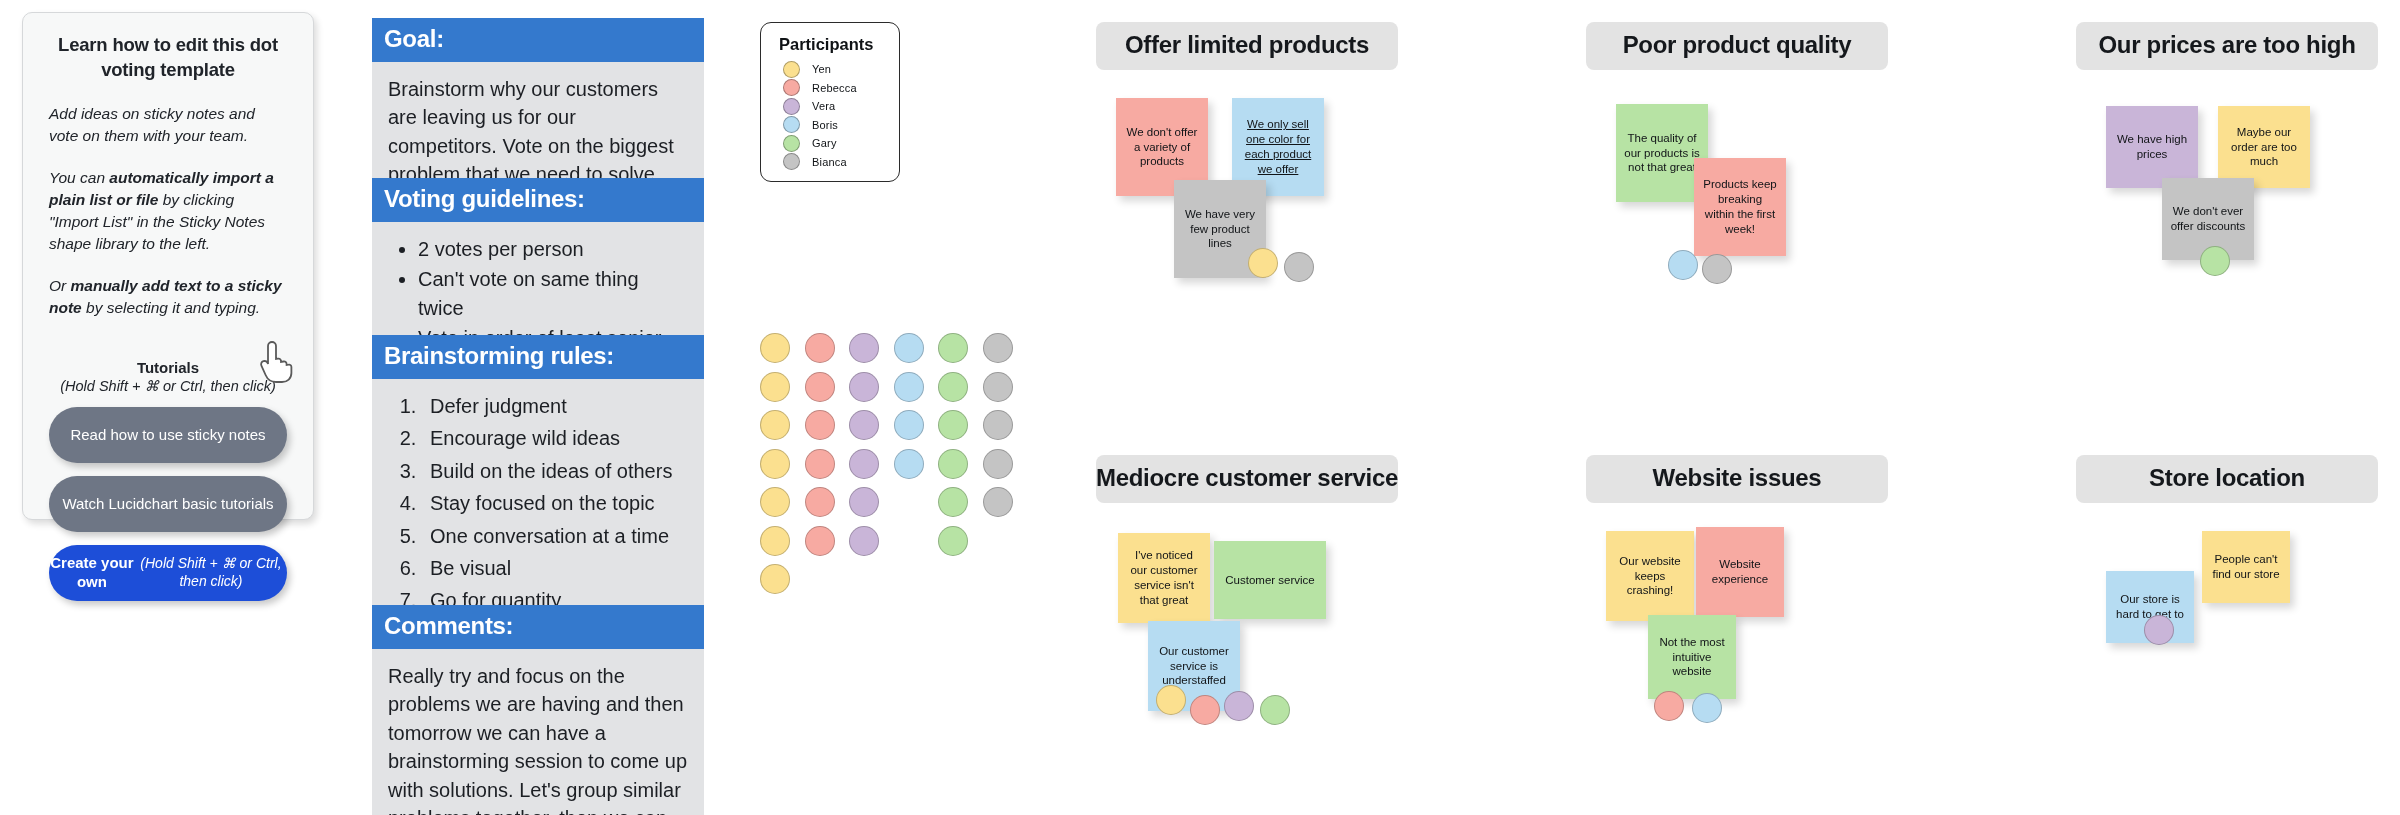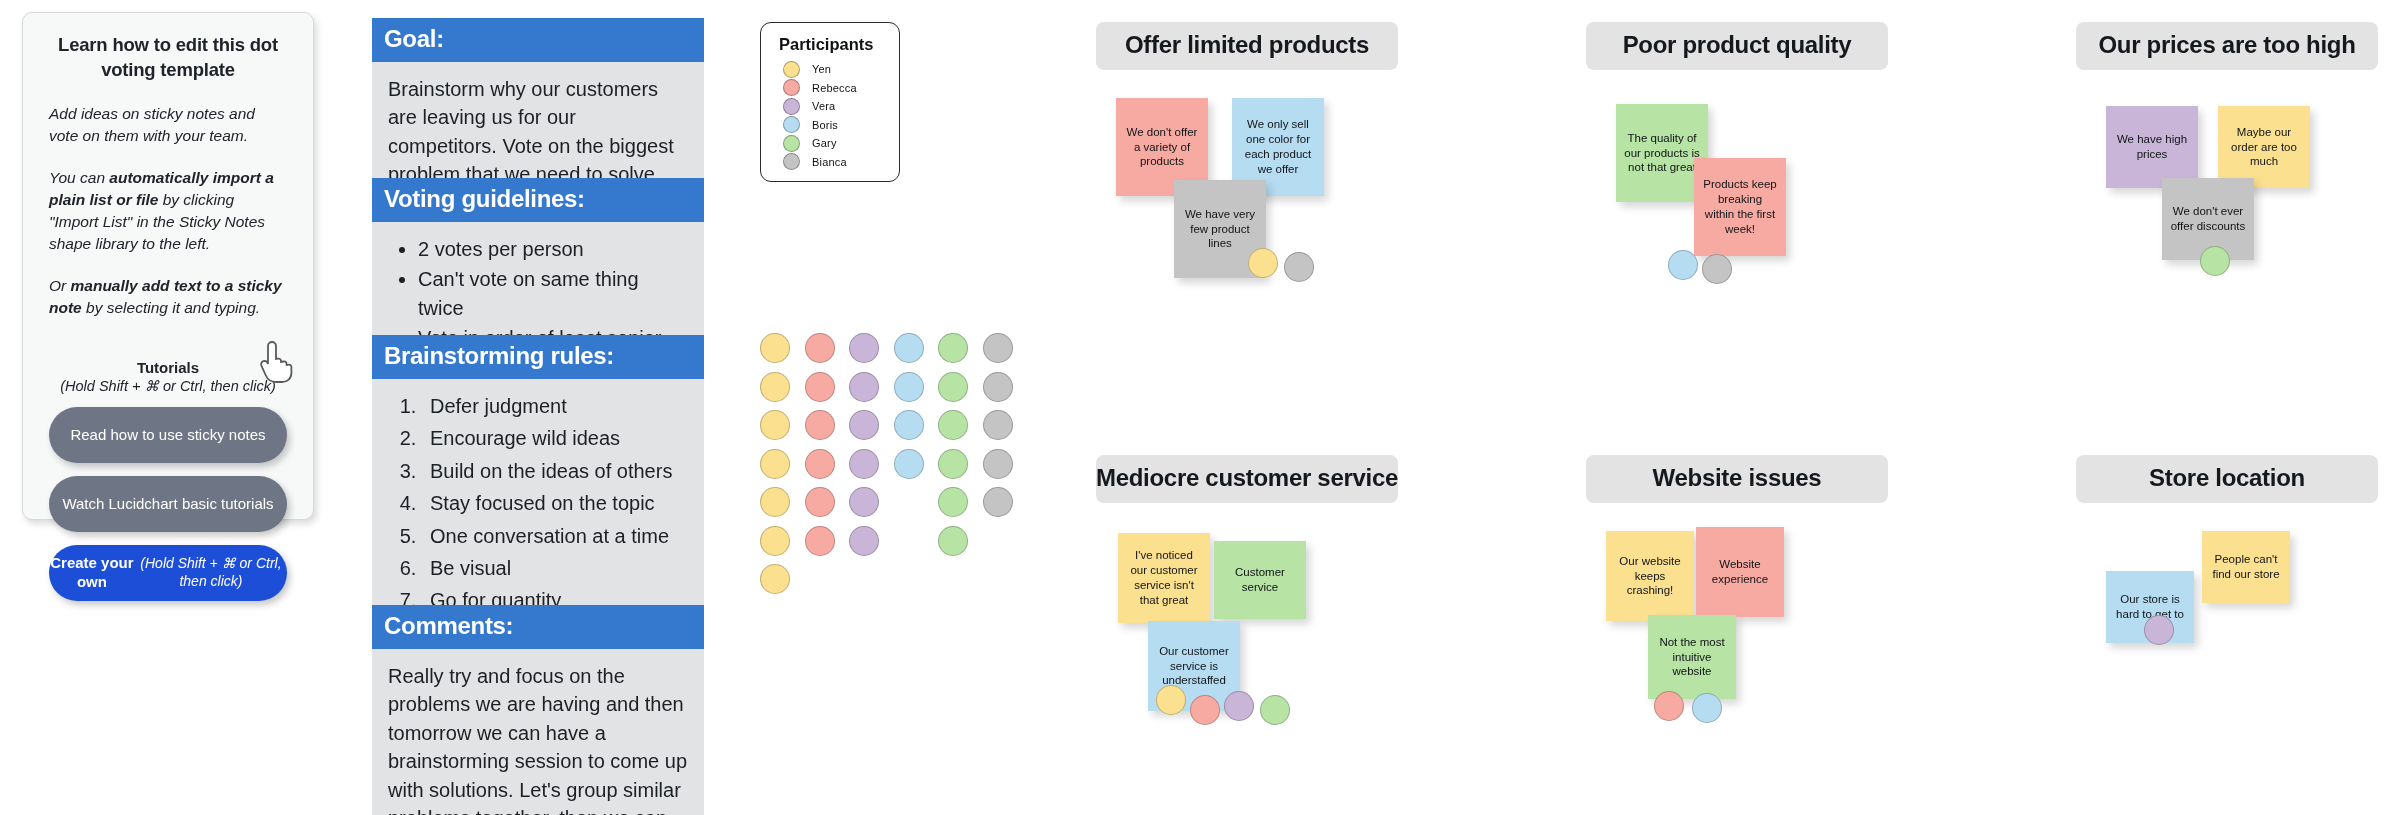--- a/index.html
+++ b/index.html
@@ -341,21 +341,21 @@
         <div class="dotcell"></div>
         <div class="dotcell"></div>
         <div class="dotcell"></div>
       </div>
     </div>
 
   <div class="cluster" style="left:1096px; top:22px; width:302px;">
     <div class="cluster-title">Offer limited products</div>
     <div class="cluster-area" id="cluster-area-0" style="height:240px;">
         <div class="note" style="left: 20px; top: 28px; width: 92px; height: 98px; background: rgb(247, 170, 162);">We don't offer a variety of products</div>
-        <div class="note" style="left: 136px; top: 28px; width: 92px; height: 98px; background: rgb(182, 220, 242);">We only sell one color for each product we offer</div>
+        <div class="note" style="left: 136px; top: 28px; width: 92px; height: 98px; background: rgb(182, 220, 242); text-decoration: underline;">We only sell one color for each product we offer</div>
         <div class="note" style="left: 78px; top: 110px; width: 92px; height: 98px; background: rgb(196, 196, 196);">We have very few product lines</div>
         <div class="vote" style="left: 152px; top: 178px; width: 30px; height: 30px; background: rgb(251, 224, 143);"></div>
         <div class="vote" style="left: 188px; top: 182px; width: 30px; height: 30px; background: rgb(196, 196, 196);"></div>
       </div>
   </div>
 
   <div class="cluster" style="left:1586px; top:22px; width:302px;">
     <div class="cluster-title">Poor product quality</div>
     <div class="cluster-area" id="cluster-area-1" style="height:240px;">
         <div class="note" style="left: 30px; top: 34px; width: 92px; height: 98px; background: rgb(183, 227, 164);">The quality of our products is not that great</div>
@@ -372,21 +372,21 @@
         <div class="note" style="left: 142px; top: 36px; width: 92px; height: 82px; background: rgb(251, 224, 143);">Maybe our order are too much</div>
         <div class="note" style="left: 86px; top: 108px; width: 92px; height: 82px; background: rgb(196, 196, 196);">We don't ever offer discounts</div>
         <div class="vote" style="left: 124px; top: 176px; width: 30px; height: 30px; background: rgb(183, 227, 164);"></div>
       </div>
   </div>
 
   <div class="cluster" style="left:1096px; top:455px; width:302px;">
     <div class="cluster-title">Mediocre customer service</div>
     <div class="cluster-area" id="cluster-area-3" style="height:250px;">
         <div class="note" style="left: 22px; top: 30px; width: 92px; height: 90px; background: rgb(251, 224, 143);">I've noticed our customer service isn't that great</div>
-        <div class="note" style="left: 118px; top: 38px; width: 92px; height: 78px; background: rgb(183, 227, 164); padding-left: 8px;">Customer service</div>
+        <div class="note" style="left: 118px; top: 38px; width: 112px; height: 78px; background: rgb(183, 227, 164); padding-left: 8px;">Customer service</div>
         <div class="note" style="left: 52px; top: 118px; width: 92px; height: 90px; background: rgb(182, 220, 242);">Our customer service is understaffed</div>
         <div class="vote" style="left: 60px; top: 182px; width: 30px; height: 30px; background: rgb(251, 224, 143);"></div>
         <div class="vote" style="left: 94px; top: 192px; width: 30px; height: 30px; background: rgb(247, 170, 162);"></div>
         <div class="vote" style="left: 128px; top: 188px; width: 30px; height: 30px; background: rgb(201, 181, 216);"></div>
         <div class="vote" style="left: 164px; top: 192px; width: 30px; height: 30px; background: rgb(183, 227, 164);"></div>
       </div>
   </div>
 
   <div class="cluster" style="left:1586px; top:455px; width:302px;">
     <div class="cluster-title">Website issues</div>

